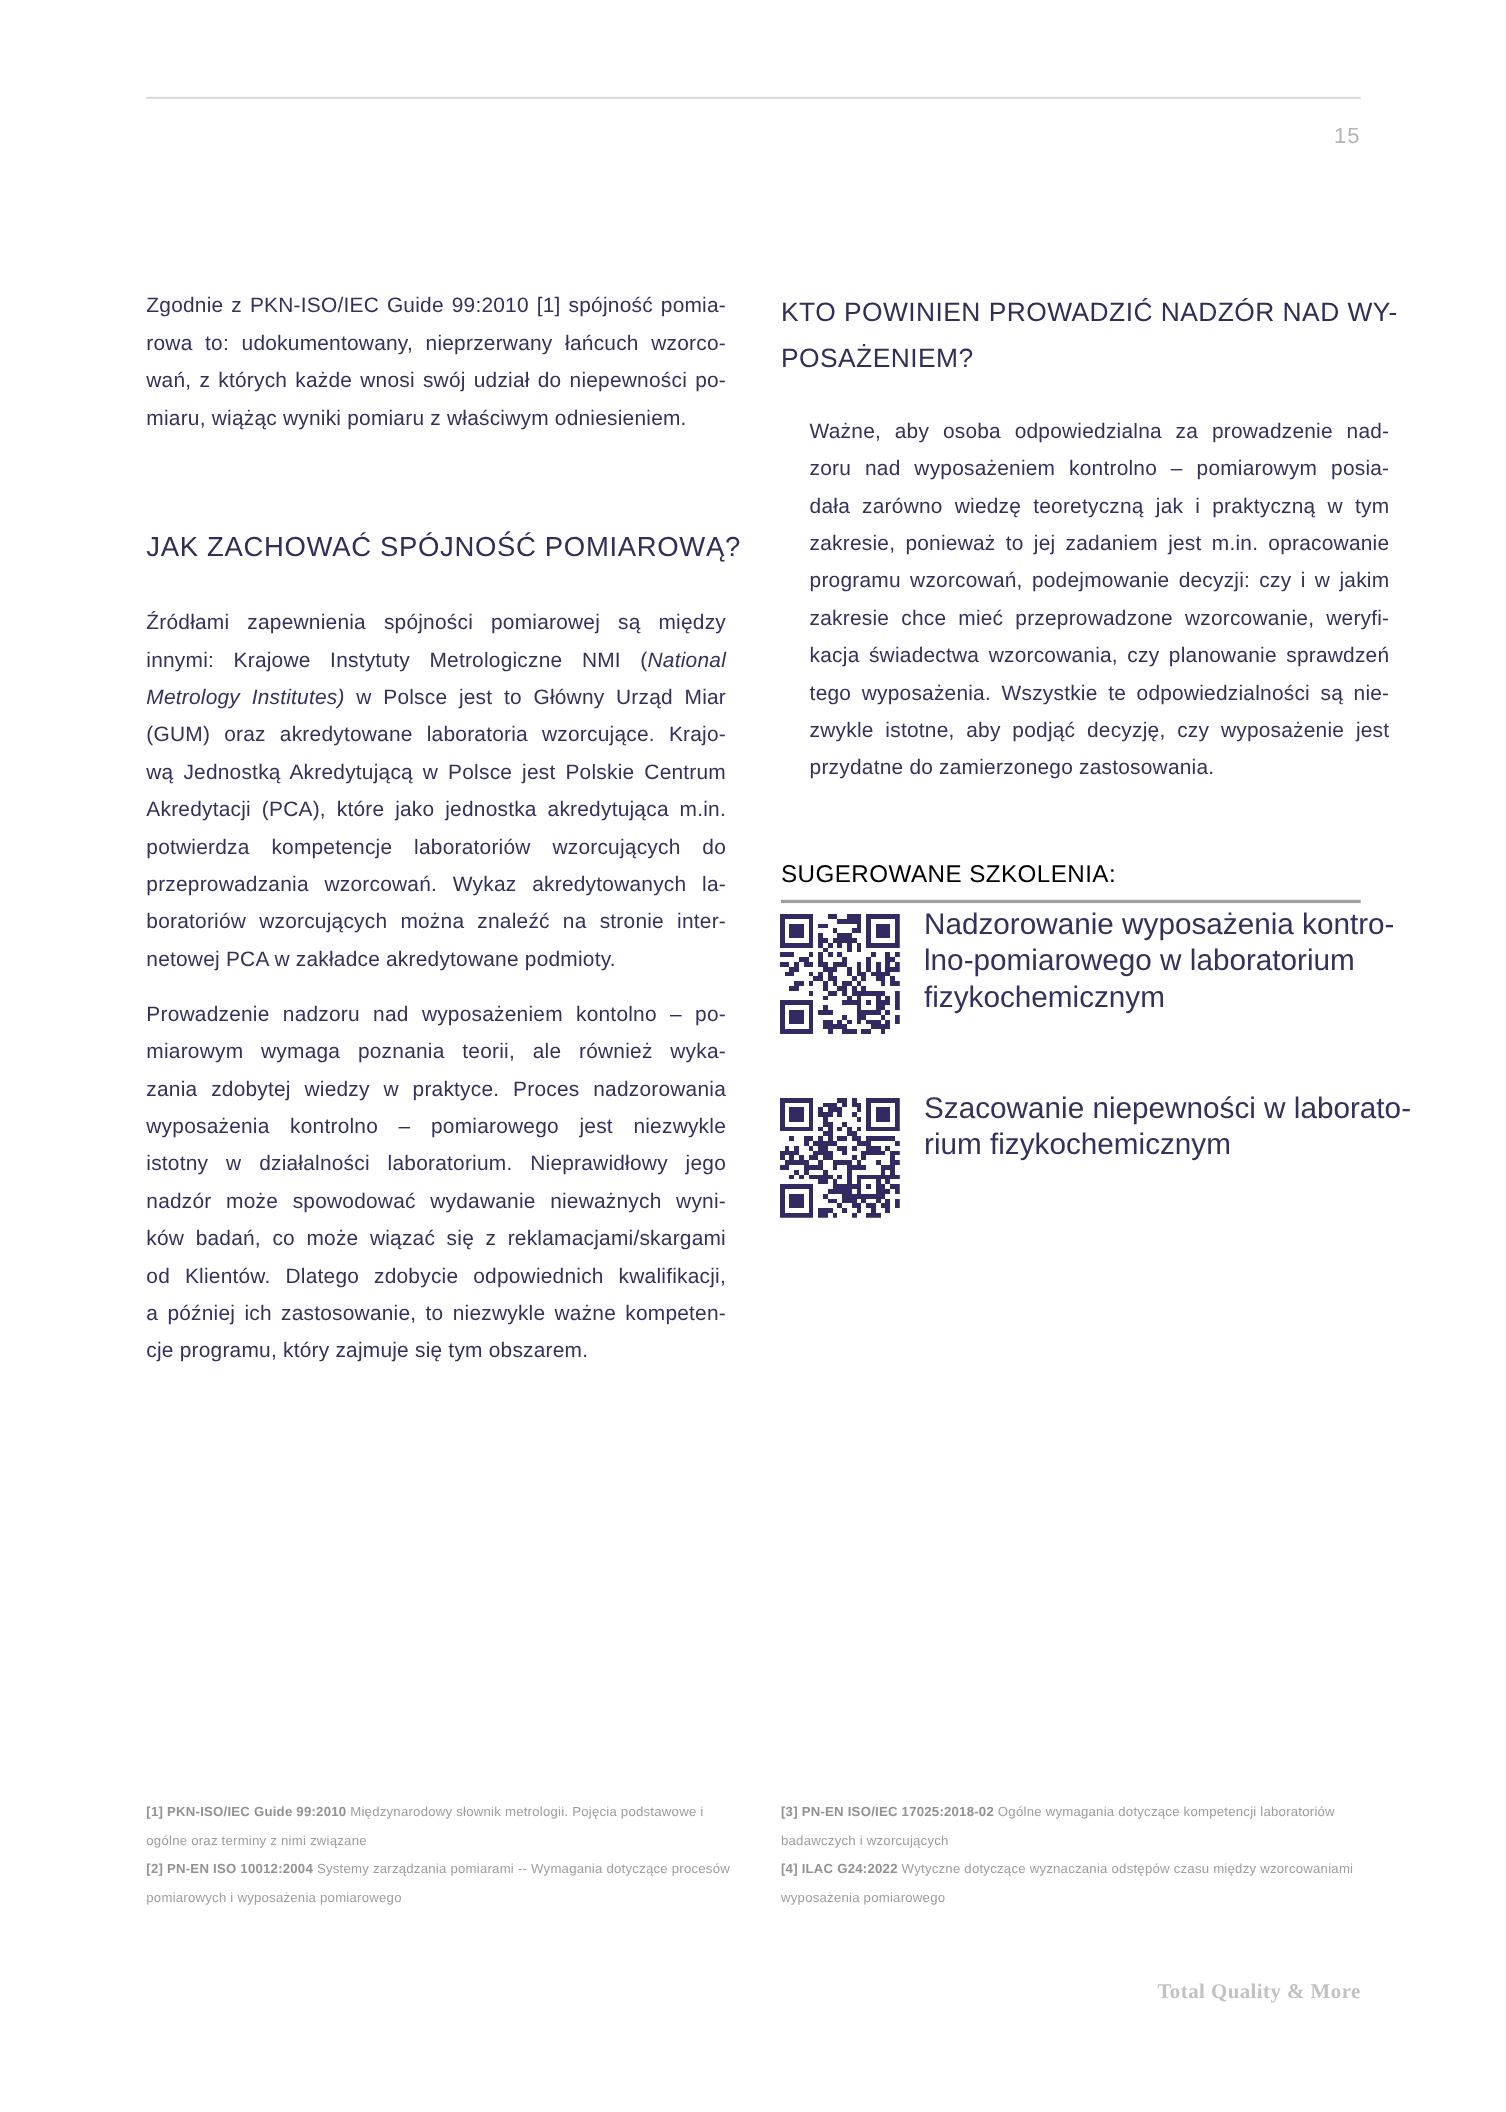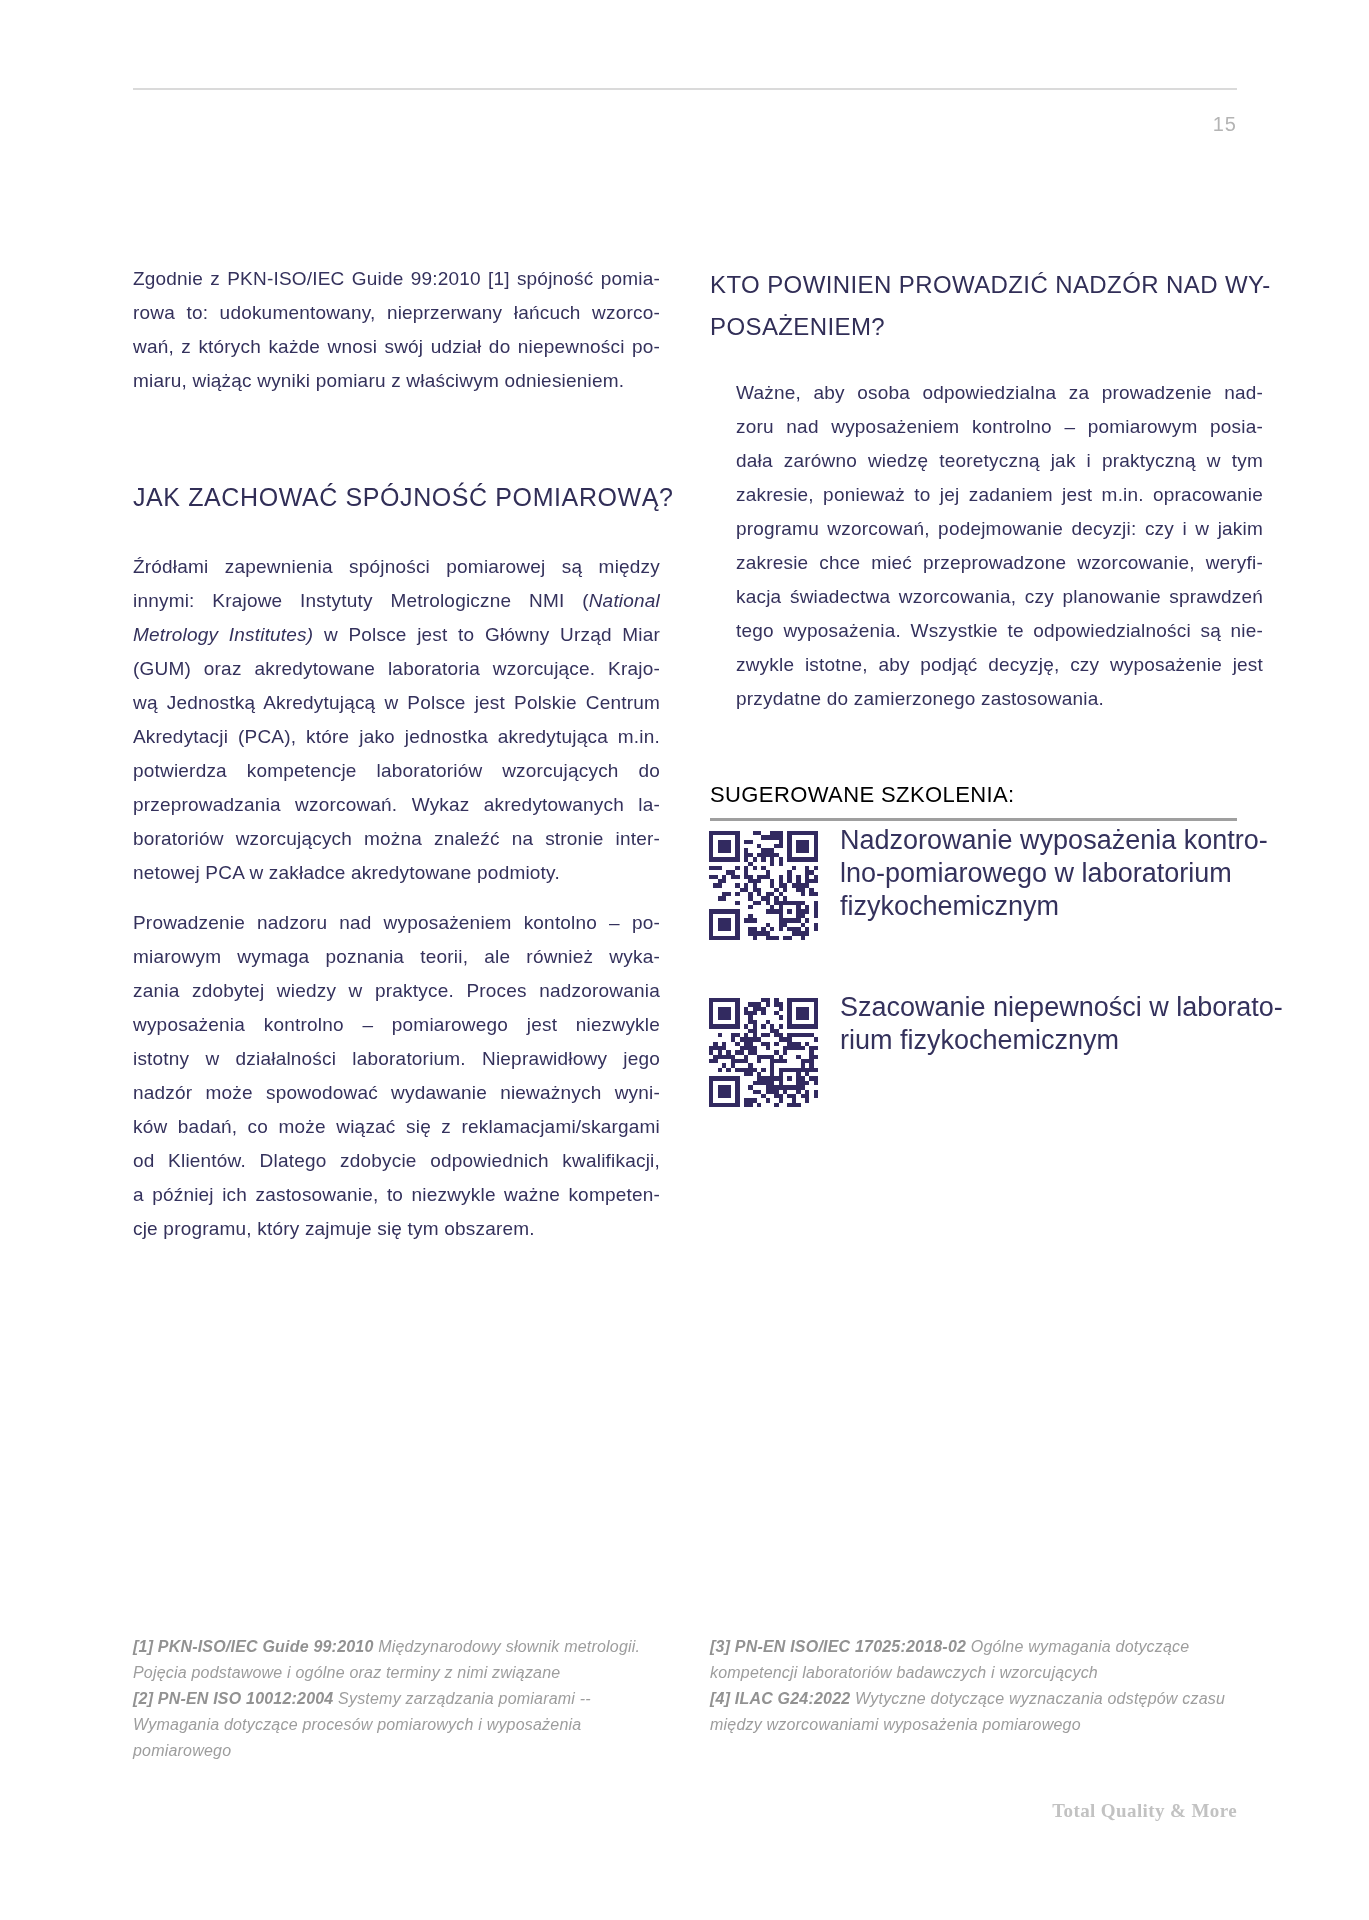--- a/index.html
+++ b/index.html
@@ -19,21 +19,21 @@
   .h-right .tline{line-height:42px;min-height:42px;white-space:nowrap;}
 
   .sug-heading{font-size:22px;color:#000000;letter-spacing:.4px;white-space:nowrap;}
   .rule-sub{height:3px;background:#9f9f9f;}
 
   .caption{font-size:27px;color:#34315c;}
   .caption .tline{line-height:33px;min-height:33px;white-space:nowrap;}
 
   .qr-box{width:109px;height:109px;}
 
-  .footer{font-size:16px;line-height:26px;color:#9d9d9d;letter-spacing:.2px;font-style:italic;}
+  .footer{font-size:12px;line-height:26px;color:#9d9d9d;letter-spacing:.2px;}
   .footer .ref-label{font-weight:bold;color:#929292;}
 
   .brand{font-size:19px;font-weight:bold;color:#c2c2c2;letter-spacing:.4px;white-space:nowrap;}
   em{font-style:italic;}
 </style>
 </head>
 <body>
 
 <div class="page">
 

